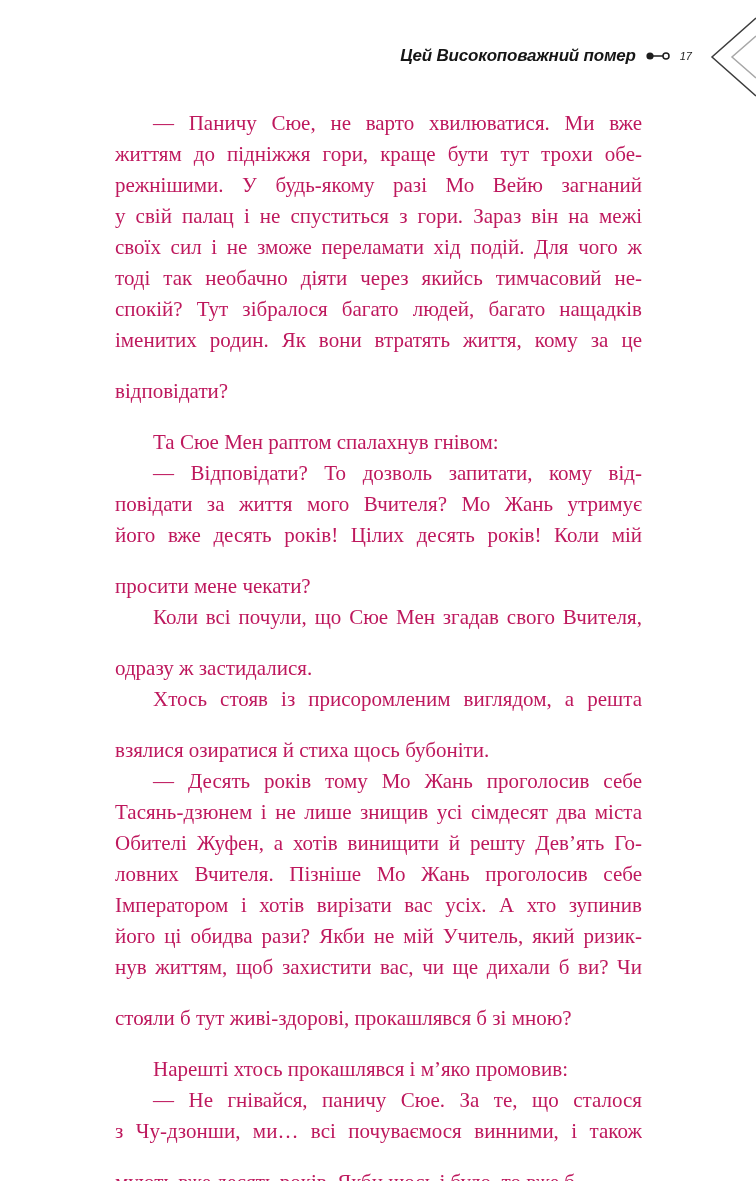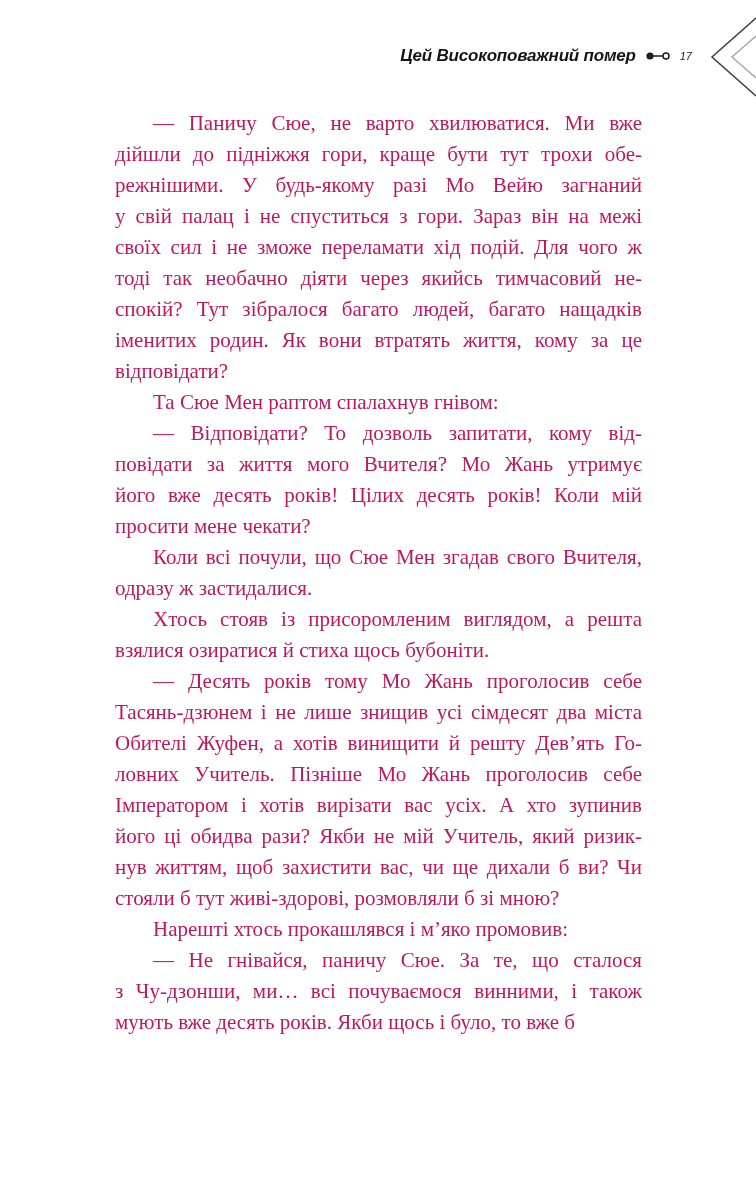--- a/index.html
+++ b/index.html
@@ -51,21 +51,21 @@
     line-height: 31px;
     color: #be185d;
   }
   .line {
     height: 31px;
     overflow: hidden;
     text-align: justify;
     text-align-last: justify;
   }
   .line.first { padding-left: 38px; }
-  .line.last { text-align-last: left; }
+  .line.last { text-align-last: left; margin-top: 20px; }
 </style>
 </head>
 <body>
 
 <div class="page">
 
   <svg class="corner-decoration" viewBox="0 0 95 120" aria-hidden="true">
     <polyline points="95,18 51,57 95,96" fill="none" stroke="#3d3d3d" stroke-width="1.5"></polyline>
     <polyline points="95,36 71,57 95,78" fill="none" stroke="#a8a8a8" stroke-width="1.5"></polyline>
   </svg>
@@ -75,44 +75,44 @@
     <svg class="ornament" width="26" height="12" viewBox="0 0 26 12" aria-hidden="true">
       <line x1="6" y1="6" x2="20" y2="6" stroke="#1e1e1e" stroke-width="1.5"></line>
       <circle cx="5" cy="6" r="3.6" fill="#1e1e1e"></circle>
       <circle cx="21" cy="6" r="3" fill="#ffffff" stroke="#1e1e1e" stroke-width="1.5"></circle>
     </svg>
     <span class="pagenum">17</span>
   </header>
 
   <main class="text-block">
       <div class="line first">— Паничу Сюе, не варто хвилюватися. Ми вже</div>
-      <div class="line">дійшли до підніжжя гори, краще бути тут трохи обе-</div>
+      <div class="line">життям до підніжжя гори, краще бути тут трохи обе-</div>
       <div class="line">режнішими. У будь-якому разі Мо Вейю загнаний</div>
       <div class="line">у свій палац і не спуститься з гори. Зараз він на межі</div>
       <div class="line">своїх сил і не зможе переламати хід подій. Для чого ж</div>
       <div class="line">тоді так необачно діяти через якийсь тимчасовий не-</div>
       <div class="line">спокій? Тут зібралося багато людей, багато нащадків</div>
       <div class="line">іменитих родин. Як вони втратять життя, кому за це</div>
       <div class="line last">відповідати?</div>
       <div class="line first last">Та Сюе Мен раптом спалахнув гнівом:</div>
       <div class="line first">— Відповідати? То дозволь запитати, кому від-</div>
       <div class="line">повідати за життя мого Вчителя? Мо Жань утримує</div>
       <div class="line">його вже десять років! Цілих десять років! Коли мій</div>
       <div class="line last">просити мене чекати?</div>
       <div class="line first">Коли всі почули, що Сюе Мен згадав свого Вчителя,</div>
       <div class="line last">одразу ж застидалися.</div>
       <div class="line first">Хтось стояв із присоромленим виглядом, а решта</div>
       <div class="line last">взялися озиратися й стиха щось бубоніти.</div>
       <div class="line first">— Десять років тому Мо Жань проголосив себе</div>
       <div class="line">Тасянь-дзюнем і не лише знищив усі сімдесят два міста</div>
       <div class="line">Обителі Жуфен, а хотів винищити й решту Дев’ять Го-</div>
-      <div class="line">ловних Учитель. Пізніше Мо Жань проголосив себе</div>
+      <div class="line">ловних Вчителя. Пізніше Мо Жань проголосив себе</div>
       <div class="line">Імператором і хотів вирізати вас усіх. А хто зупинив</div>
       <div class="line">його ці обидва рази? Якби не мій Учитель, який ризик-</div>
       <div class="line">нув життям, щоб захистити вас, чи ще дихали б ви? Чи</div>
-      <div class="line last">стояли б тут живі-здорові, розмовляли б зі мною?</div>
+      <div class="line last">стояли б тут живі-здорові, прокашлявся б зі мною?</div>
       <div class="line first last">Нарешті хтось прокашлявся і м’яко промовив:</div>
       <div class="line first">— Не гнівайся, паничу Сюе. За те, що сталося</div>
       <div class="line">з Чу-дзонши, ми… всі почуваємося винними, і також</div>
       <div class="line last">мують вже десять років. Якби щось і було, то вже б</div>
     </main>
 
 </div>
 
 </body></html>

